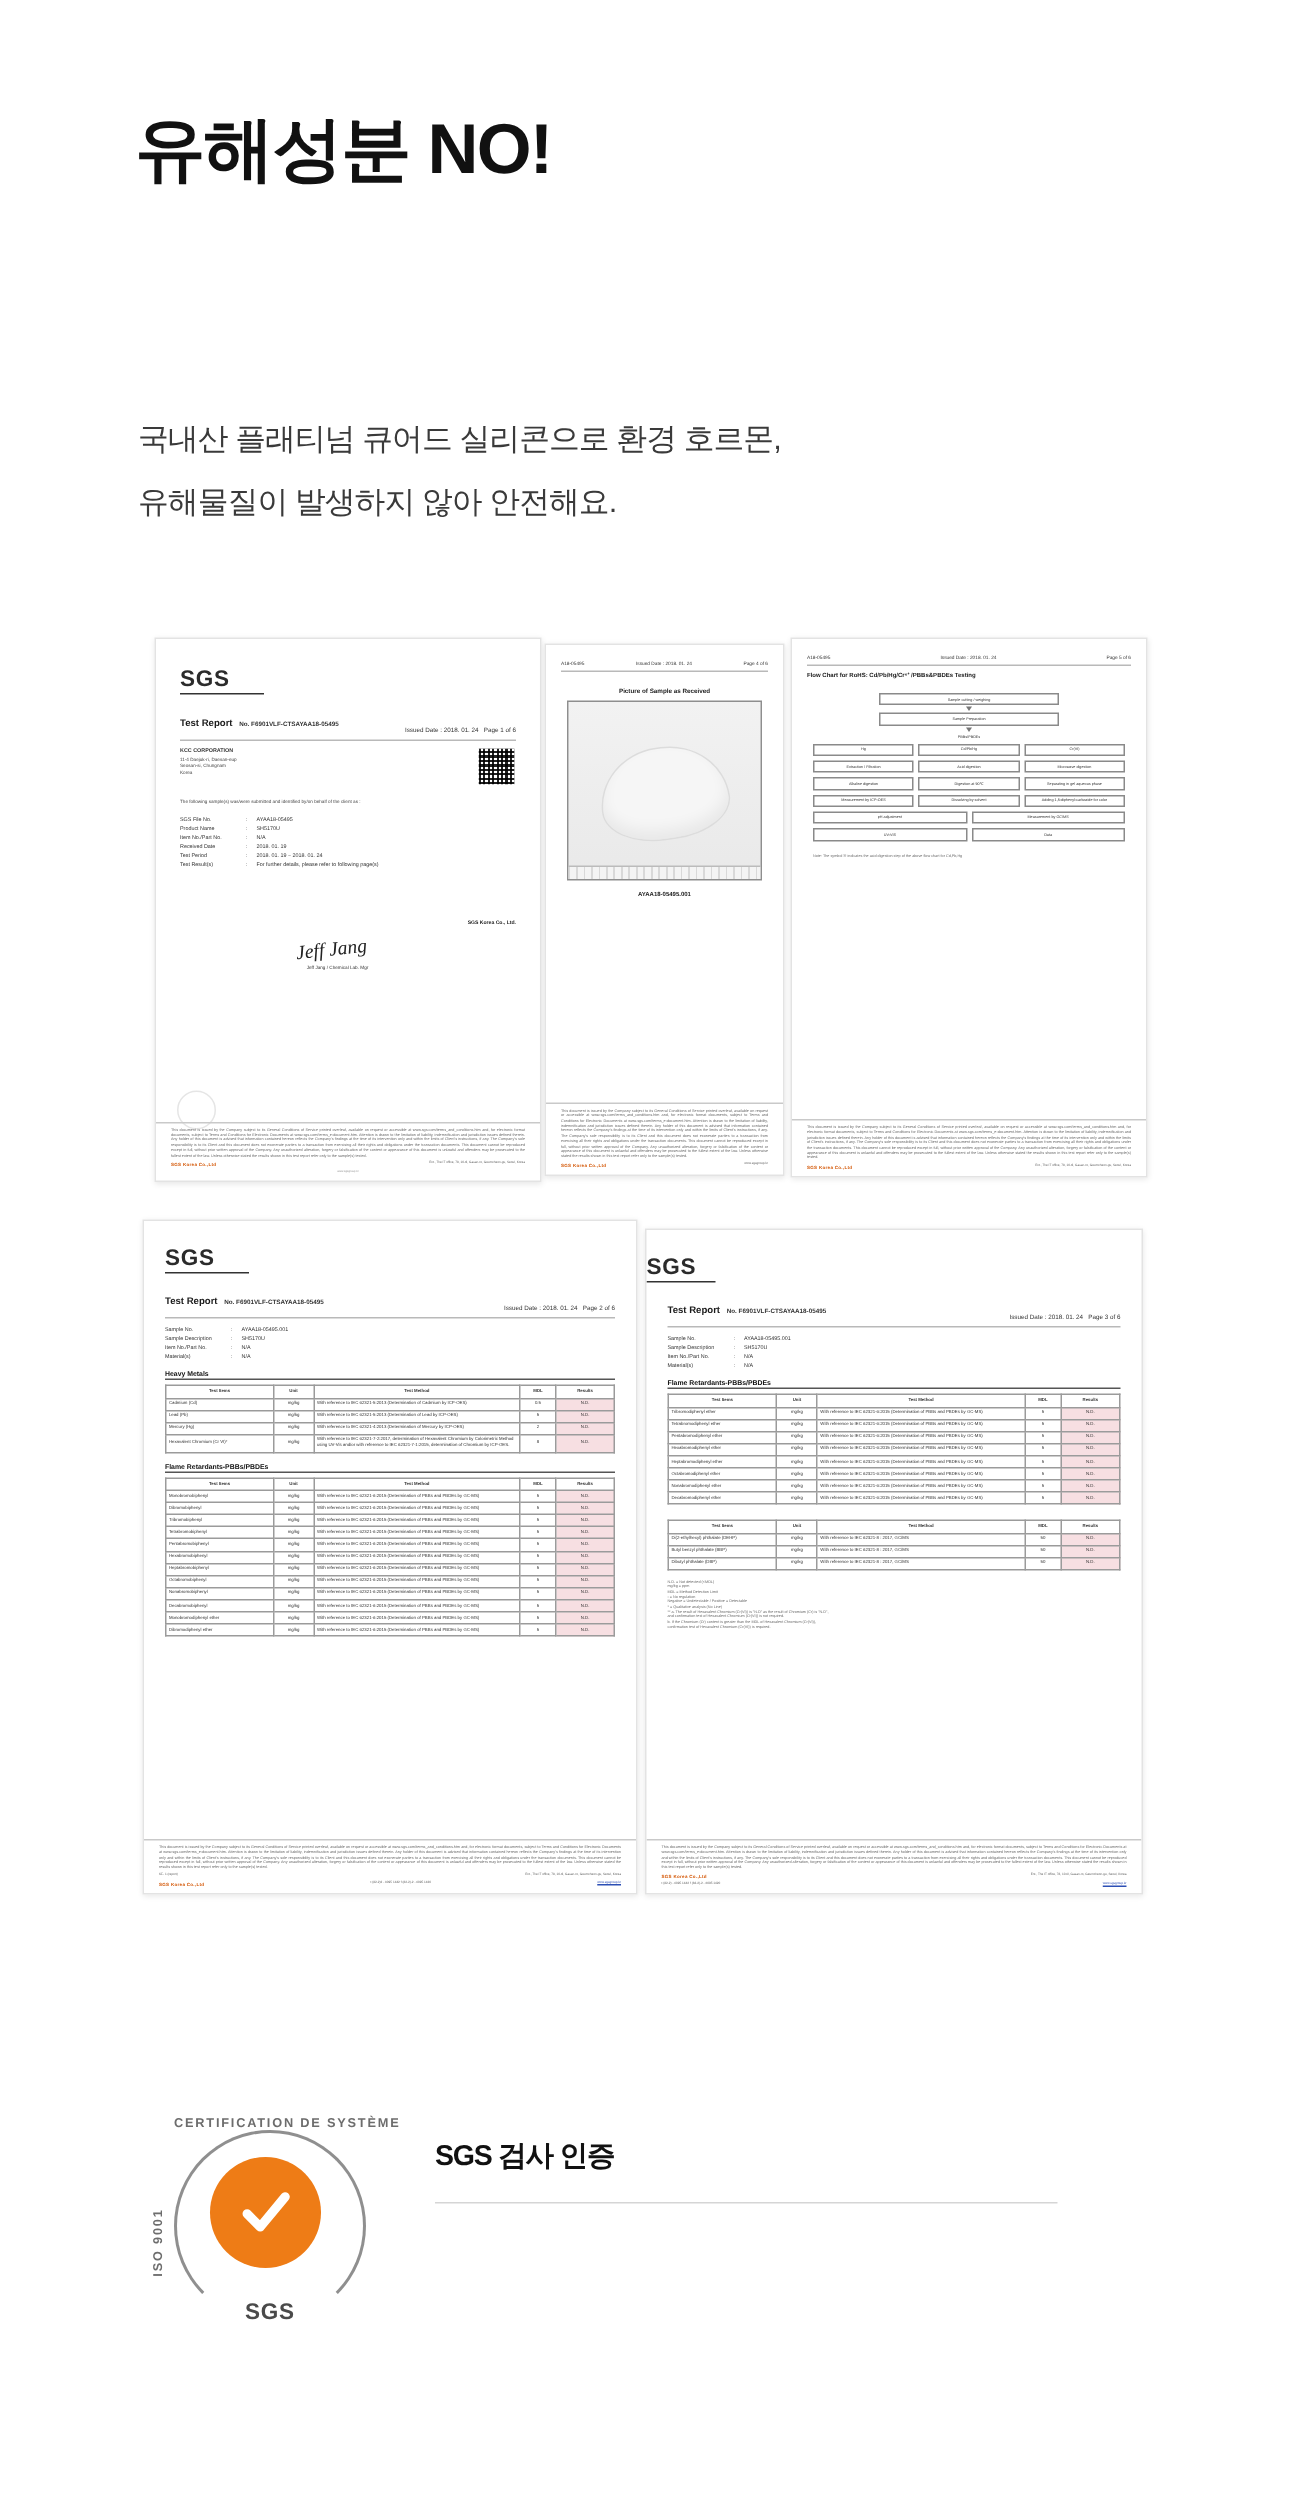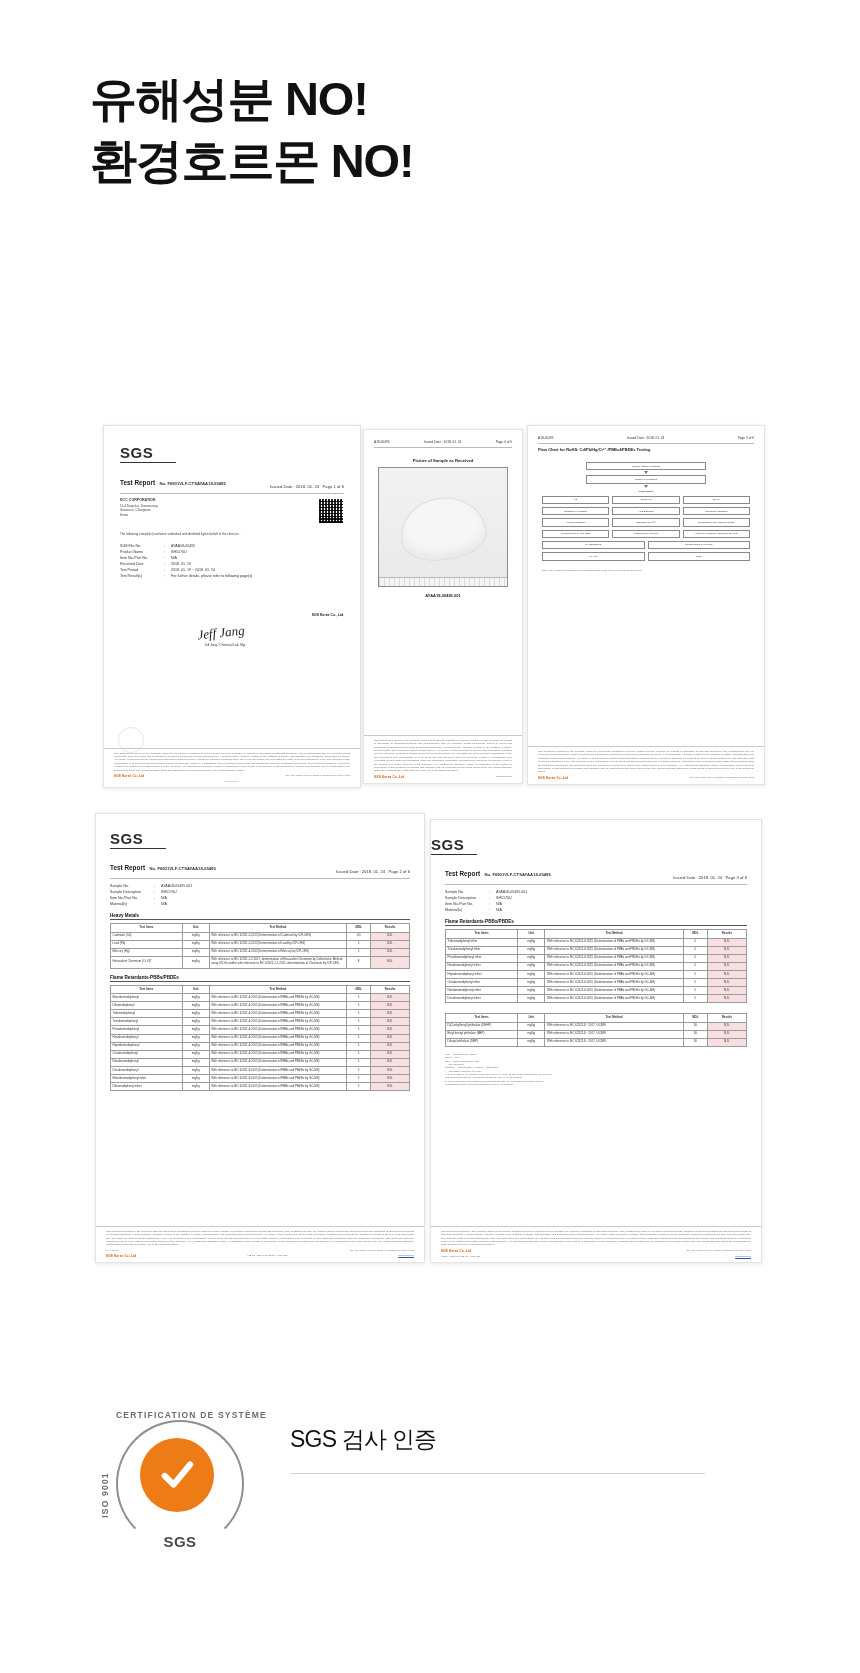--- a/index.html
+++ b/index.html
@@ -276,22 +276,22 @@
     font-weight: bold;
     color: #6d6d6d;
     letter-spacing: 1.2px;
     white-space: nowrap;
   }
   .sealTopArc { left: 16px; top: 6px; width: 128px; text-align: center; }
   .sealLeftArc { left: -18px; top: 86px; transform: rotate(-90deg); }
 
   .badgeRight { position: absolute; left: 290px; top: 34px; width: 430px; }
   .badgeTitle {
-    font-size: 23px;
-    font-weight: normal;
+    font-size: 19px;
+    font-weight: bold;
     color: #111;
     letter-spacing: -0.8px;
   }
   .badgeRule {
     margin: 18px 0 20px 0;
     border-top: 1px solid #d5d5d5;
     width: 415px;
   }
   .badgeLine {
     font-size: 17.5px;
@@ -301,23 +301,26 @@
     white-space: nowrap;
   }
 </style>
 </head>
 <body>
 
 <div class="page">
 
   <div class="headline">
     <div>유해성분 NO!</div>
-    <div>환경호르몬 NO!</div>
   </div>
 
+  <div class="subcopy">
+    <div>국내산 플래티넘 큐어드 실리콘으로 환경 호르몬,</div>
+    <div>유해물질이 발생하지 않아 안전해요.</div>
+  </div>
 
   <div class="certs">
 
     <div class="row1">
 
       <div class="doc doc-p1">
         <div class="sgs-logo" style="font-size:15px;"><span>SGS</span></div>
         <div style="border-bottom:1.2px solid #333;width:56px;margin:1px 0 8px 0;"></div>
 
         <div class="hdrline">

